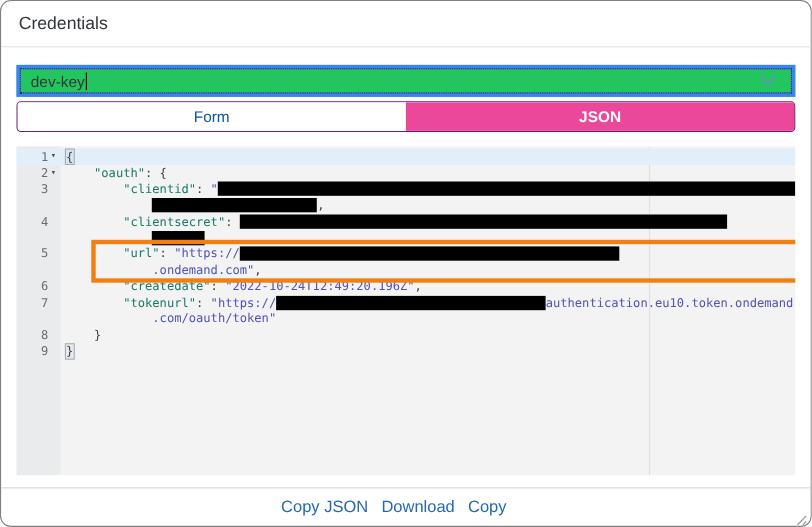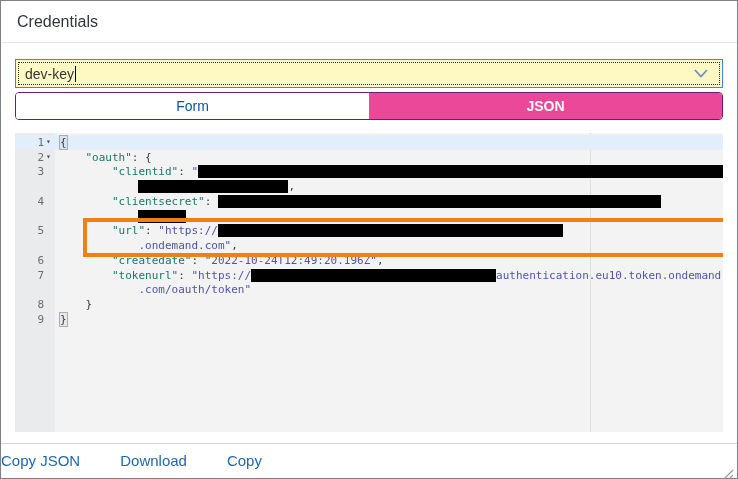--- a/index.html
+++ b/index.html
@@ -1,28 +1,28 @@
 <!DOCTYPE html>
 <html><head>
 <meta charset="utf-8">
 <style>
   * { margin:0; padding:0; box-sizing:border-box; }
   html,body { width:738px; height:479px; background:#fff; font-family:"Liberation Sans", sans-serif; }
   .dialog {
     width:738px; height:479px; background:#fff;
-    border:1px solid #7e8184; border-radius:0; overflow:hidden;
+    border:1px solid #7e8184; border-radius:10px; overflow:hidden;
     display:flex; flex-direction:column; position:relative;
   }
   
   .dlg-header { height:42px; flex:0 0 auto; display:flex; align-items:center;
     padding:0 16px; border-bottom:1px solid #e5e5e5; }
   .dlg-title { font-size:16px; color:#32363a; }
   
   .controls { padding:16px 14px 0 14px; flex:0 0 auto; }
-  .combobox { position:relative; height:29px; border:1px solid #3b82f6; background:#fef9c3;
+  .combobox { position:relative; height:29px; border:4px solid #3b82f6; background:#22c55e;
     display:flex; align-items:center; outline:1px dotted #2b2b2b; outline-offset:-4px; }
   .combobox .value { font-size:14px; color:#32363a; padding-left:9px; }
   .caret-bar { display:inline-block; width:1px; height:16px; background:#000; margin-left:1px; }
   .cb-arrow { position:absolute; right:8px; top:0; bottom:0; width:26px;
     display:flex; align-items:center; justify-content:center; }
   .segmented { margin-top:4px; height:28px; display:flex; border:1px solid #701a75;
     border-radius:4px; overflow:hidden; }
   .seg-btn { flex:1 1 50%; display:flex; align-items:center; justify-content:center;
     font-size:14px; cursor:pointer; }
   .seg-btn.inactive { background:#fff; color:#0b54a0; }
@@ -45,21 +45,21 @@
   .tk-key { color:#167966; }
   .tk-pun { color:#3a3d40; }
   .tk-str { color:#4e53b5; }
   .tk-brkt { color:#3a3d40; border:1px solid #a9adb2; background:rgba(130,150,170,.10); }
   .redact { display:inline-block; height:13px; background:#000; flex:0 0 auto; }
   .redact.fill { flex:1 1 auto; }
   .url-callout { position:absolute; left:68px; top:85px; width:650px; height:39px;
     border:4px solid #f07f14; pointer-events:none; z-index:3; }
   
   .dlg-footer { margin-top:11px; flex:1 1 auto; border-top:1px solid #d6d6d6;
-    display:flex; align-items:center; justify-content:flex-start; gap:40px; padding:0 22px 2px 0; position:relative; }
+    display:flex; align-items:center; justify-content:center; gap:12px; padding:0 22px 2px 0; position:relative; }
   .footer-btn { background:none; border:none; font-family:"Liberation Sans",sans-serif;
     font-size:15px; color:#2268b2; cursor:pointer; }
   .resize-grip { position:absolute; right:3px; bottom:2px; width:11px; height:11px; }
 </style>
 </head>
 <body>
 
 <div class="dialog">
 
   <div class="dlg-header">

